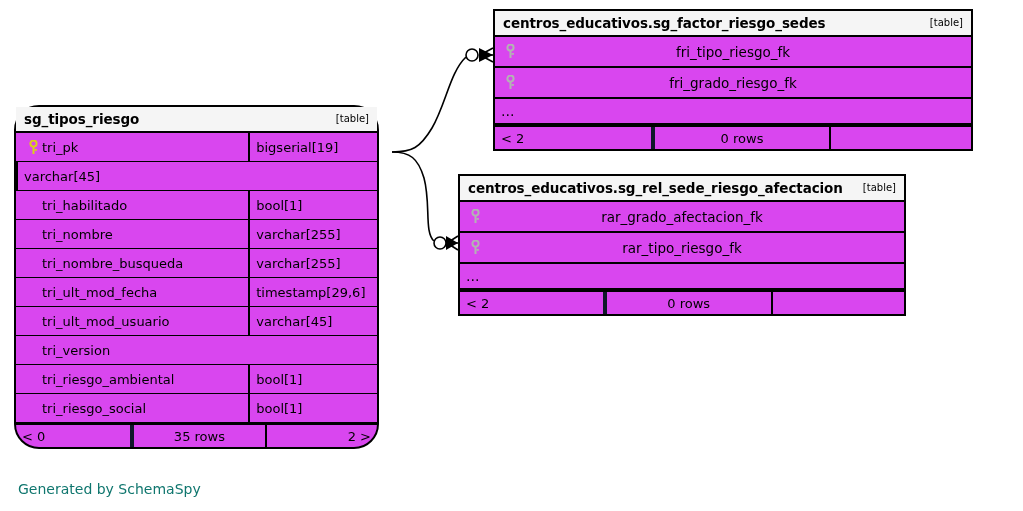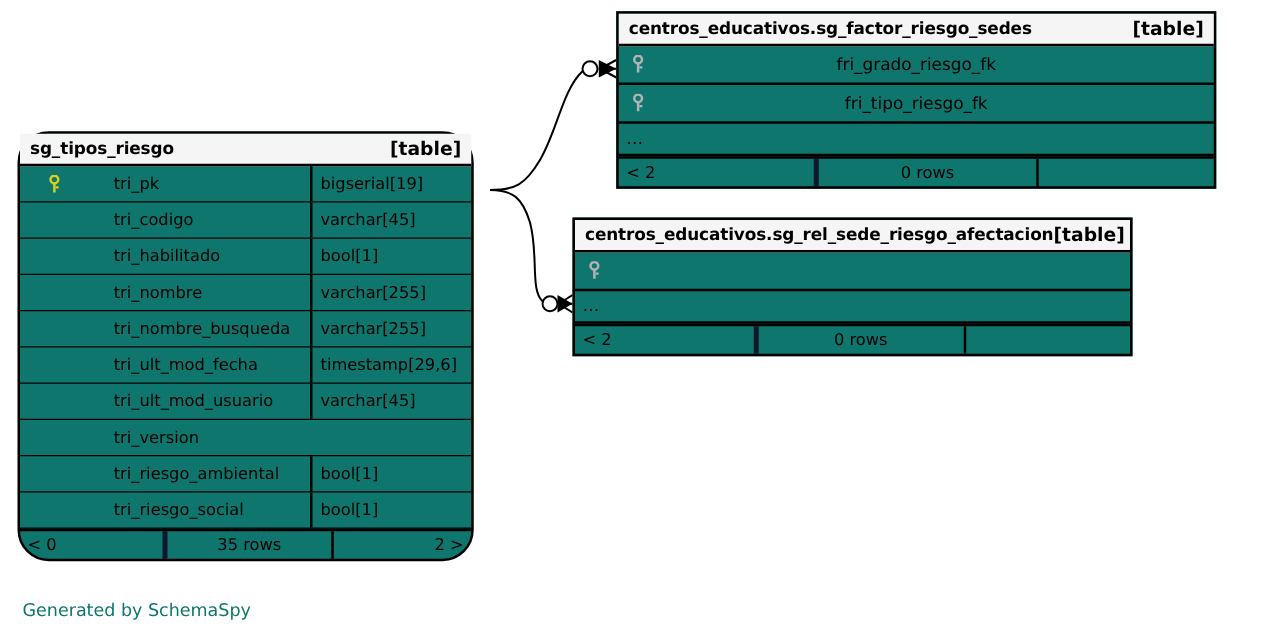--- a/index.html
+++ b/index.html
@@ -14,62 +14,61 @@
     overflow: hidden;
     font-family: "DejaVu Sans", "Liberation Sans", sans-serif;
     color: #000000;
   }
 
   
   .er-table {
     position: absolute;
     box-sizing: border-box;
     border: 2px solid #000000;
-    background: #0f766e;
+    background: #d946ef;
   }
   .er-head {
     display: flex;
     align-items: center;
     justify-content: space-between;
     background: #f5f5f5;
     border-bottom: 2px solid #000000;
     padding: 3px 8px 4px 8px;
     height: 26px;
     box-sizing: border-box;
   }
   .er-title {
     font-weight: bold;
     font-size: 13.5px;
     letter-spacing: -0.1px;
     white-space: nowrap;
   }
   .er-badge {
-    font-size: 15px;
-    font-weight: bold;
+    font-size: 10px;
+    font-weight: normal;
     white-space: nowrap;
   }
 
   
   .er-row {
     display: flex;
     height: 29px;
     box-sizing: border-box;
     border-bottom: 1px solid #000000;
   }
   .er-row:last-of-type { border-bottom: 1px solid #000000; }
 
   .er-cell-name {
     display: flex;
     align-items: center;
     box-sizing: border-box;
     font-size: 13px;
-    padding-left: 18px;
+    padding-left: 8px;
     overflow: hidden;
     white-space: nowrap;
-    gap: 39px;
   }
   .er-cell-type {
     display: flex;
     align-items: center;
     box-sizing: border-box;
     font-size: 13px;
     padding-left: 6px;
     border-left: 2px solid #000000;
     white-space: nowrap;
   }
@@ -206,24 +205,20 @@
           <rect x="4.5" y="6" width="2" height="8" fill="#d9d01a"></rect>
           <rect x="6.5" y="9" width="2.4" height="1.8" fill="#d9d01a"></rect>
         </svg>
       </span>
       <span>tri_pk</span>
     </div>
     <div class="er-cell-type main-type">bigserial[19]</div>
   </div>
 
   <div class="er-row">
-    <div class="er-cell-name main-name">
-      <span class="key-gap"></span>
-      <span>tri_codigo</span>
-    </div>
     <div class="er-cell-type main-type">varchar[45]</div>
   </div>
 
   <div class="er-row">
     <div class="er-cell-name main-name">
       <span class="key-gap"></span>
       <span>tri_habilitado</span>
     </div>
     <div class="er-cell-type main-type">bool[1]</div>
   </div>
@@ -288,70 +283,81 @@
     <div class="er-foot-cell er-foot-mid" style="width:142px">35 rows</div>
     <div class="er-foot-cell er-foot-right" style="width:114px">2 &gt;</div>
   </div>
 </div>
 
 <div class="er-table" id="table-factor-riesgo-sedes">
 
   <div class="er-head">
     <span class="er-title">centros_educativos.sg_factor_riesgo_sedes</span>
     <span class="er-badge">[table]</span>
+  </div>
+
+  <div class="er-row-center">
+    <span class="key-slot">
+      <svg width="11" height="15" viewBox="0 0 11 15">
+        <circle cx="5.5" cy="3.6" r="3.1" fill="none" stroke="#b3b3b3" stroke-width="2"></circle>
+        <rect x="4.5" y="6" width="2" height="8" fill="#b3b3b3"></rect>
+        <rect x="6.5" y="9" width="2.4" height="1.8" fill="#b3b3b3"></rect>
+      </svg>
+    </span>
+    <span class="er-center-label">fri_tipo_riesgo_fk</span>
   </div>
 
   <div class="er-row-center">
     <span class="key-slot">
       <svg width="11" height="15" viewBox="0 0 11 15">
         <circle cx="5.5" cy="3.6" r="3.1" fill="none" stroke="#b3b3b3" stroke-width="2"></circle>
         <rect x="4.5" y="6" width="2" height="8" fill="#b3b3b3"></rect>
         <rect x="6.5" y="9" width="2.4" height="1.8" fill="#b3b3b3"></rect>
       </svg>
     </span>
     <span class="er-center-label">fri_grado_riesgo_fk</span>
   </div>
 
+  <div class="er-row-ellipsis">…</div>
+
+  <div class="er-foot">
+    <div class="er-foot-cell er-foot-left" style="width:156px">&lt; 2</div>
+    <div class="er-foot-cell er-foot-mid" style="width:180px">0 rows</div>
+    <div class="er-foot-cell er-foot-right" style="width:140px"></div>
+  </div>
+</div>
+
+<div class="er-table" id="table-rel-sede-riesgo">
+
+  <div class="er-head">
+    <span class="er-title">centros_educativos.sg_rel_sede_riesgo_afectacion</span>
+    <span class="er-badge">[table]</span>
+  </div>
+
   <div class="er-row-center">
     <span class="key-slot">
       <svg width="11" height="15" viewBox="0 0 11 15">
         <circle cx="5.5" cy="3.6" r="3.1" fill="none" stroke="#b3b3b3" stroke-width="2"></circle>
         <rect x="4.5" y="6" width="2" height="8" fill="#b3b3b3"></rect>
         <rect x="6.5" y="9" width="2.4" height="1.8" fill="#b3b3b3"></rect>
       </svg>
     </span>
-    <span class="er-center-label">fri_tipo_riesgo_fk</span>
-  </div>
-
-  <div class="er-row-ellipsis">…</div>
-
-  <div class="er-foot">
-    <div class="er-foot-cell er-foot-left" style="width:156px">&lt; 2</div>
-    <div class="er-foot-cell er-foot-mid" style="width:180px">0 rows</div>
-    <div class="er-foot-cell er-foot-right" style="width:140px"></div>
-  </div>
-</div>
-
-<div class="er-table" id="table-rel-sede-riesgo">
-
-  <div class="er-head">
-    <span class="er-title">centros_educativos.sg_rel_sede_riesgo_afectacion</span>
-    <span class="er-badge">[table]</span>
+    <span class="er-center-label">rar_grado_afectacion_fk</span>
   </div>
 
   <div class="er-row-center">
     <span class="key-slot">
       <svg width="11" height="15" viewBox="0 0 11 15">
         <circle cx="5.5" cy="3.6" r="3.1" fill="none" stroke="#b3b3b3" stroke-width="2"></circle>
         <rect x="4.5" y="6" width="2" height="8" fill="#b3b3b3"></rect>
         <rect x="6.5" y="9" width="2.4" height="1.8" fill="#b3b3b3"></rect>
       </svg>
     </span>
-  </div>
-
+    <span class="er-center-label">rar_tipo_riesgo_fk</span>
+  </div>
 
   <div class="er-row-ellipsis">…</div>
 
   <div class="er-foot">
     <div class="er-foot-cell er-foot-left" style="width:174px">&lt; 2</div>
     <div class="er-foot-cell er-foot-mid" style="width:207px">0 rows</div>
     <div class="er-foot-cell er-foot-right" style="width:160px"></div>
   </div>
 </div>
 

